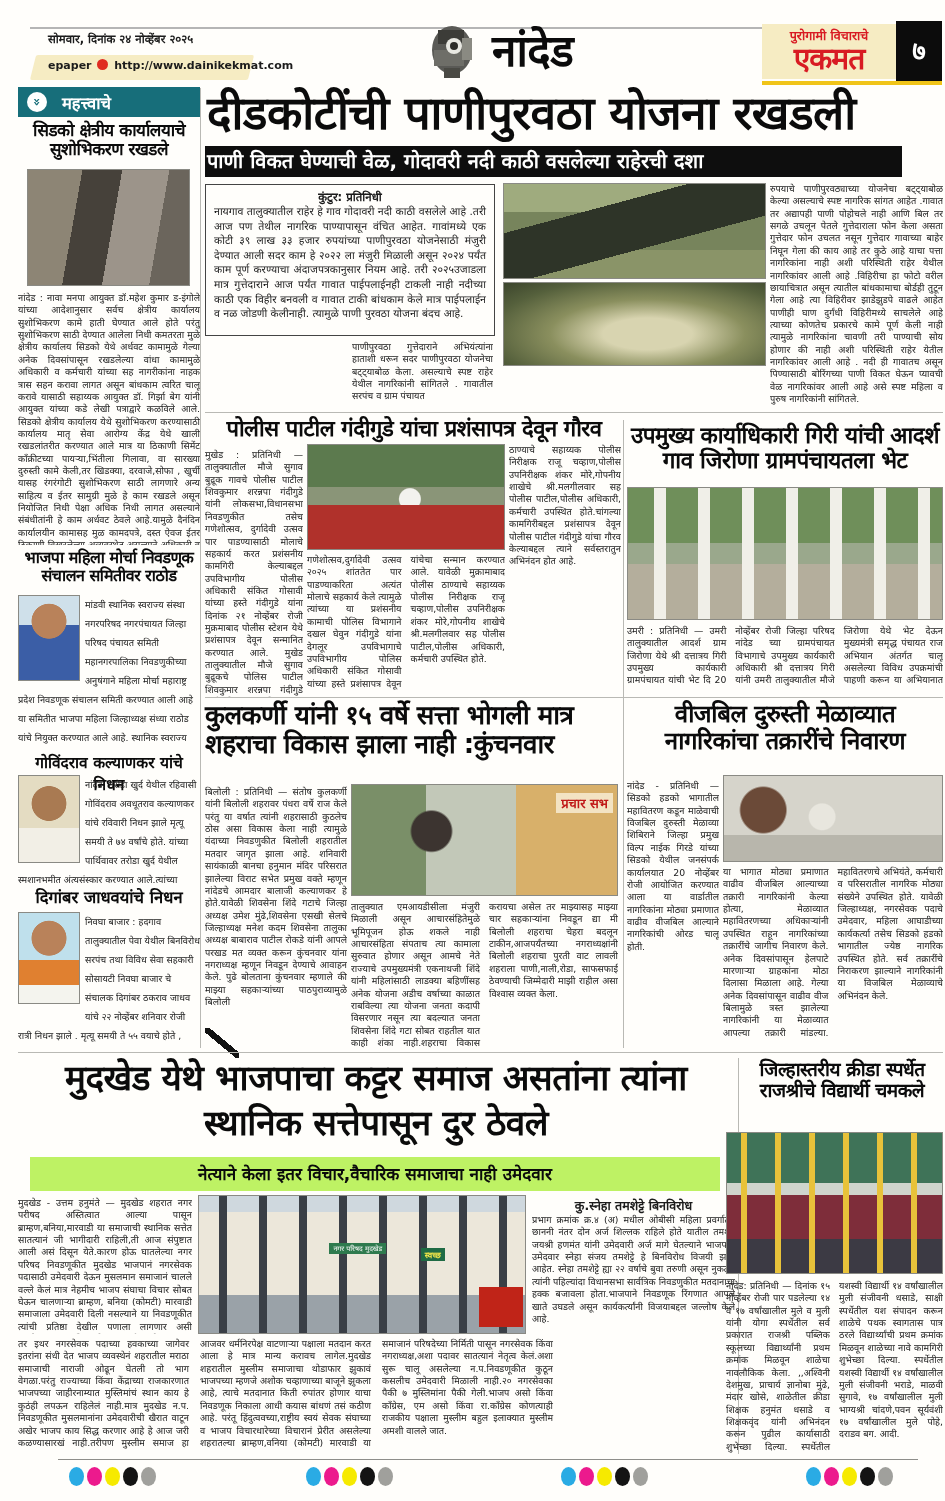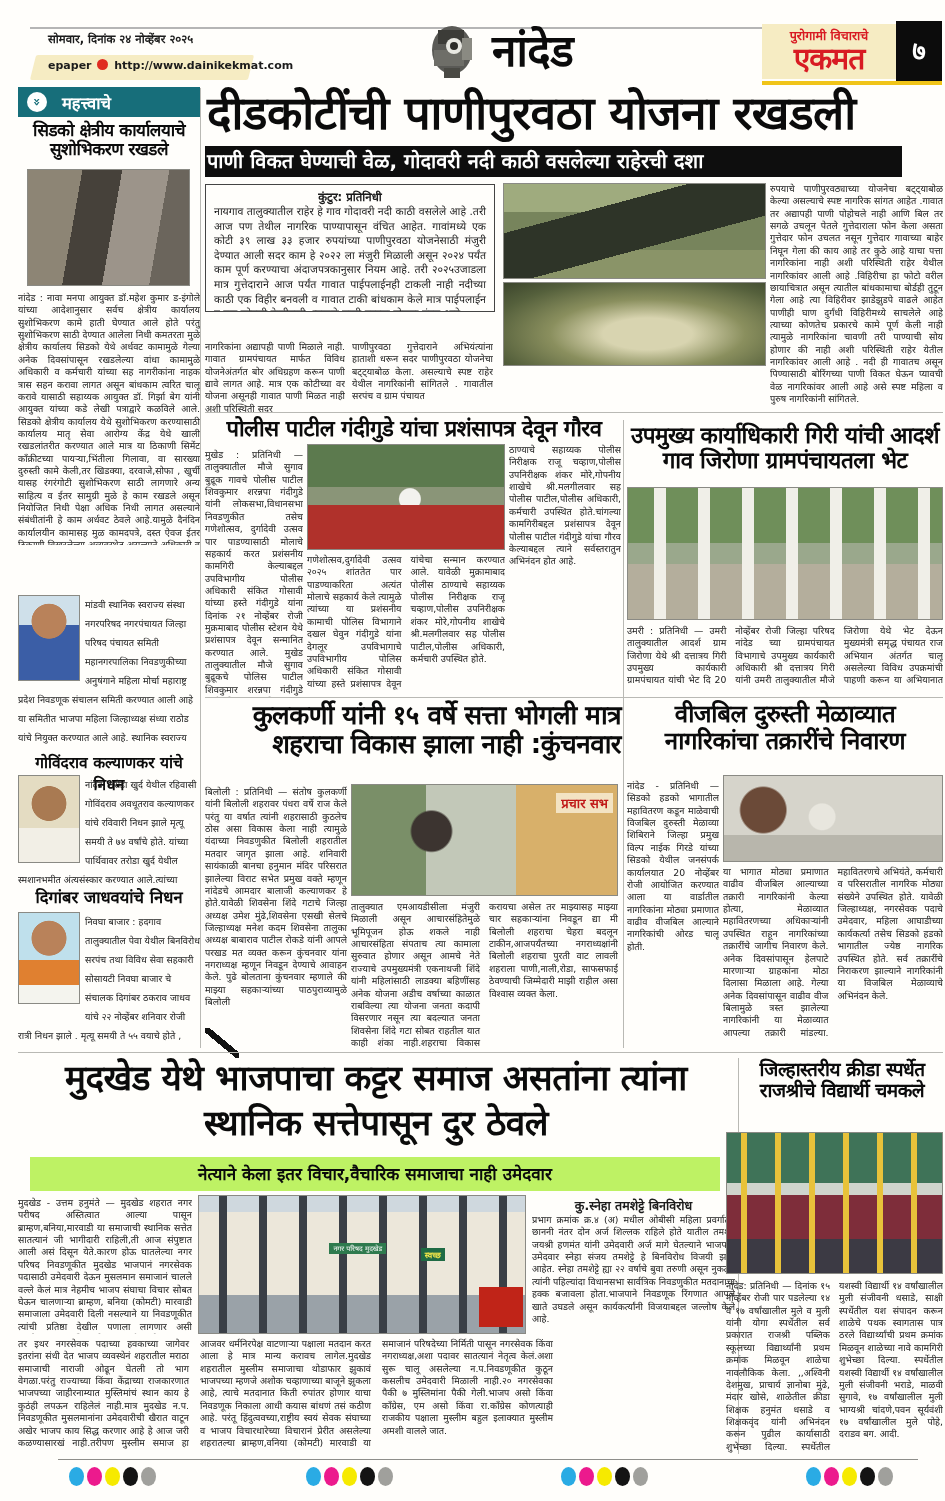--- a/index.html
+++ b/index.html
@@ -64,20 +64,21 @@
   <div class="abs" style="left:18px;top:87px;width:182px;height:30px;background:#176e7a;">
     <span style="position:absolute;left:9px;top:5px;width:20px;height:20px;background:#fff;border-radius:50%;color:#176e7a;font-weight:900;font-size:13px;text-align:center;line-height:19px;transform:rotate(90deg);">»</span>
     <span style="position:absolute;left:44px;top:4px;color:#fff;font-weight:800;font-size:16.5px;">महत्त्वाचे</span>
   </div>
 
   <div class="abs hl" style="left:20px;top:121px;width:178px;font-size:17px;text-align:center;">सिडको क्षेत्रीय कार्यालयाचे सुशोभिकरण रखडले</div>
   <div class="abs photo" style="left:27px;top:169px;width:163px;height:117px;background:
       linear-gradient(100deg,#8d8575 0 30%,#46413a 30% 52%,#9c948a 52% 78%,#6b655c 78%);"></div>
   <div class="abs bt" style="left:18px;top:292px;width:182px;height:253px;overflow:hidden;">नांदेड : नावा मनपा आयुक्त डॉ.महेश कुमार ड-इंगोले यांच्या आदेशानुसार सर्वच क्षेत्रीय कार्यालय सुशोभिकरण कामे हाती घेण्यात आले होते परंतु सुशोभिकरण साठी देण्यात आलेला निधी कमतरता मुळे क्षेत्रीय कार्यालय सिडको येथे अर्धवट कामामुळे गेल्या अनेक दिवसांपासून रखडलेल्या वांधा कामामुळे अधिकारी व कर्मचारी यांच्या सह नागरीकांना नाहक त्रास सहन करावा लागत असून बांधकाम त्वरित चालू करावे यासाठी सहाय्यक आयुक्त डॉ. गिर्झा बेग यांनी आयुक्त यांच्या कडे लेखी पत्राद्वारे कळविले आले. सिडको क्षेत्रीय कार्यालय येथे सुशोभिकरण करण्यासाठी कार्यालय मातृ सेवा आरोग्य केंद्र येथे खाली रखडलांतरीत करण्यात आले मात्र या ठिकाणी सिमेंट काँक्रीटच्या पायऱ्या,भिंतीला गिलावा, वा सारख्या दुरुस्ती कामे केली,तर खिडक्या, दरवाजे,सोफा , खुर्ची यासह रंगरंगोटी सुशोभिकरण साठी लागणारे अन्य साहित्य व ईतर सामुग्री मुळे हे काम रखडले असून नियोजित निधी पेक्षा अधिक निधी लागत असल्याने संबंधीतांनी हे काम अर्धवट ठेवले आहे.यामुळे दैनंदिन कार्यालयीन कामासह मुळ कामदपत्रे, दस्त ऐवज ईतर ठिकाणी विखुरलेल्या अव्यवस्थेत असल्याने अधिकारी व कर्मचारी यांच्या सह कार्यालयीन कर्मचारी त्रस्त झाले आहेत.या सुशोभिकरण त्वरित करण्यासाठी मनपा आयुक्त यांच्या कडे बांधकाम रखडले असून त्वरीत चालू करावे यासाठी लेखी पत्राद्वारे कळविले आले.</div>
 
+  <div class="abs hl" style="left:18px;top:549px;width:182px;font-size:16px;text-align:center;">भाजपा महिला मोर्चा निवडणूक संचालन समितीवर राठोड</div>
   <div class="abs" style="left:18px;top:593px;width:182px;height:155px;overflow:hidden;">
     <div class="photo sideph" style="width:62px;height:86px;background:
         radial-gradient(circle at 50% 30%,#b9825a 0 26%,transparent 27%),
         linear-gradient(#cfe0ea 0 34%,#3b5ea6 34%);"></div>
     <span class="bt">मांडवी स्थानिक स्वराज्य संस्था नगरपरिषद नगरपंचायत जिल्हा परिषद पंचायत समिती महानगरपालिका निवडणुकीच्या अनुषंगाने महिला मोर्चा महाराष्ट्र प्रदेश निवडणूक संचालन समिती करण्यात आली आहे या समितीत भाजपा महिला जिल्हाध्यक्ष संध्या राठोड यांचे नियुक्त करण्यात आले आहे. स्थानिक स्वराज्य संस्थेच्या निवडणुकीच्या अनुषंगाने भाजपा महिला प्रदेशाध्यक्ष चित्राताई वाघ यांनी महिला महाराष्ट्र प्रदेश निवडणूक संचालन समिती गठित केली असून मराठवाडा विभाग सहप्रमुखपदी संध्या राठोड महिला जिल्हाध्यक्ष उत्तर भाजपा यांचे निवुक्ती करण्यात आले आहे.</span>
   </div>
 
   <div class="abs obit-t" style="left:18px;top:751px;width:182px;text-align:center;">गोविंदराव कल्याणकर यांचे निधन</div>
   <div class="abs" style="left:18px;top:773px;width:182px;height:110px;overflow:hidden;">
     <div class="photo sideph" style="width:62px;height:88px;background:
@@ -90,25 +91,24 @@
   <div class="abs" style="left:18px;top:910px;width:182px;height:132px;overflow:hidden;">
     <div class="photo sideph" style="width:62px;height:92px;background:
         radial-gradient(circle at 50% 28%,#b9825a 0 24%,transparent 25%),
         linear-gradient(#bfe0ec 0 52%,#e08030 52% 80%,#f4f4ee 80%);"></div>
     <span class="bt">निवघा बाजार : हदगाव तालुक्यातील पेवा येथील बिनविरोध सरपंच तथा विविध सेवा सहकारी सोसायटी निवघा बाजार चे संचालक दिगांबर ठकराव जाधव यांचे २२ नोव्हेंबर शनिवार रोजी रात्री निधन झाले . मृत्यू समयी ते ५५ वयाचे होते , त्यांच्या पश्चात पत्नी , दोन मुले , सूना , मुलगी , जावाई असा परिवार आहे.</span>
   </div>
 
   <div class="abs hl" style="left:207px;top:88px;width:736px;font-size:46px;white-space:nowrap;">दीडकोटींची  पाणीपुरवठा योजना रखडली</div>
   <div class="abs" style="left:205px;top:146px;width:697px;height:31px;background:#0e0e0e;color:#fff;font-size:20px;font-weight:800;line-height:31px;padding-left:2px;box-sizing:border-box;white-space:nowrap;overflow:hidden;">पाणी विकत घेण्याची वेळ, गोदावरी नदी काठी वसलेल्या राहेरची दशा</div>
 
-  <div class="abs" style="left:205px;top:184px;width:290px;height:128px;border:1px solid #444;box-sizing:border-box;padding:4px 8px;overflow:hidden;">
+  <div class="abs" style="left:205px;top:184px;width:290px;height:152px;border:1px solid #444;box-sizing:border-box;padding:4px 8px;overflow:hidden;">
     <div class="dl" style="text-align:center;font-size:11.5px;">कुंटुर: प्रतिनिधी</div>
     <div style="font-size:10.6px;line-height:1.38;text-align:justify;">नायगाव तालुक्यातील राहेर हे गाव गोदावरी नदी काठी वसलेले आहे .तरी आज पण तेथील नागरिक पाण्यापासून वंचित आहेत. गावांमध्ये एक कोटी ३९ लाख ३३ हजार रुपयांच्या पाणीपुरवठा योजनेसाठी मंजुरी देण्यात आली सदर काम हे २०२२ ला मंजुरी मिळाली असून २०२४ पर्यंत  काम पूर्ण करण्याचा अंदाजपत्रकानुसार नियम आहे.  तरी २०२५उजाडला मात्र गुत्तेदाराने आज पर्यंत गावात पाईपलाईनही टाकली नाही नदीच्या काठी एक विहीर बनवली व गावात टाकी बांधकाम केले मात्र पाईपलाईन व नळ जोडणी केलीनाही. त्यामुळे पाणी पुरवठा योजना बंदच आहे.</div>
   </div>
-  <div class="abs bt" style="left:205px;top:341px;width:140px;height:84px;overflow:hidden;">नागरिकांना अद्यापही पाणी मिळाले नाही. गावात ग्रामपंचायत मार्फत विविध योजनेअंतर्गत बोर अधिग्रहण करून पाणी द्यावे लागत आहे. मात्र एक कोटीच्या वर योजना असूनही गावात पाणी मिळत नाही अशी परिस्थिती सदर</div>
   <div class="abs bt" style="left:352px;top:341px;width:141px;height:84px;overflow:hidden;">पाणीपुरवठा गुत्तेदाराने अभियंत्यांना हाताशी धरून सदर पाणीपुरवठा योजनेचा बट्ट्याबोळ केला. असल्याचे स्पष्ट राहेर येथील नागरिकांनी सांगितले . गावातील सरपंच व ग्राम पंचायत</div>
 
   <div class="abs photo" style="left:503px;top:183px;width:263px;height:96px;background:
       linear-gradient(165deg,transparent 30%,#2e3428 30% 62%,transparent 62%),
       linear-gradient(#9fab7e 0 30%,#77845c 30% 70%,#8a9468 70%);"></div>
   <div class="abs photo" style="left:503px;top:282px;width:263px;height:84px;background:
       radial-gradient(ellipse at 55% 62%,#d8d4b0 0 22%,#8a8f5e 48%,#55603c 78%,#3c452c);"></div>
 
   <div class="abs bt" style="left:770px;top:183px;width:173px;height:243px;overflow:hidden;">रुपयाचे पाणीपुरवठ्याच्या योजनेचा बट्ट्याबोळ केल्या असल्याचे स्पष्ट नागरिक सांगत आहेत .गावात तर अद्यापही पाणी पोहोचले नाही आणि बिल तर सगळे उचलून पेतले गुत्तेदाराला फोन केला असता गुत्तेदार फोन उचलत नसून गुत्तेदार गावाच्या बाहेर निघून गेला की काय आहे तर कुठे आहे  याचा पत्ता नागरिकांना नाही अशी परिस्थिती राहेर येथील नागरिकांवर आली आहे .विहिरीचा हा फोटो वरील छायाचित्रात असून त्यातील बांधकामाचा बोर्डही तुटून गेला आहे त्या विहिरीवर झाडेझुडपे वाढले आहेत पाणीही घाण दुर्गंधी विहिरीमध्ये साचलेले आहे त्याच्या कोणतेच प्रकारचे कामे पूर्ण केली नाही त्यामुळे नागरिकांना चावणी तरी पाण्याची सोय होणार की नाही अशी परिस्थिती राहेर येतील नागरिकांवर आली आहे . नदी ही गावातच असून पिण्यासाठी बोरिंगच्या पाणी विकत घेऊन प्यावची वेळ नागरिकांवर आली आहे असे स्पष्ट महिला व पुरुष नागरिकांनी सांगितले.</div>
 
@@ -126,21 +126,21 @@
   <div class="abs vline" style="left:623px;top:420px;height:628px;"></div>
 
   <div class="abs hl" style="left:627px;top:423px;width:316px;font-size:22.5px;text-align:center;">उपमुख्य कार्याधिकारी गिरी यांची आदर्श गाव जिरोणा ग्रामपंचायतला भेट</div>
   <div class="abs photo" style="left:627px;top:487px;width:316px;height:133px;background:
       repeating-linear-gradient(90deg,transparent 0 26px,#f0efe8 26px 38px,transparent 38px 44px),
       linear-gradient(#6f8f5a 0 42%,#9aa88c 42% 58%,#b4ae9c 58%);"></div>
   <div class="abs bt cols3" style="left:627px;top:625px;width:316px;height:71px;overflow:hidden;">उमरी : प्रतिनिधी — उमरी तालुक्यातील आदर्श ग्राम जिरोणा येथे श्री दत्तात्रय गिरी उपमुख्य कार्यकारी ग्रामपंचायत यांची भेट दि 20 नोव्हेंबर रोजी जिल्हा परिषद नांदेड च्या ग्रामपंचायत विभागाचे उपमुख्य कार्यकारी अधिकारी श्री दत्तात्रय गिरी यांनी उमरी तालुक्यातील मौजे जिरोणा येथे भेट देऊन मुख्यमंत्री समृद्ध पंचायत राज अभियान अंतर्गत चालू असलेल्या विविध उपक्रमांची पाहणी करून या अभियानात जिल्हा स्तरावर निवड होण्यासाठी आवश्यक त्या बाबींचे काटेकोरपणे नियोजन करून कामे करावे याबाबत सविस्तर मार्गदर्शन ग्रामपंचायतीला केले यावेळी शाळेला भेट देऊन पाहणी केली त्यांच्या शुभहस्ते गावात वृक्षारोपण करण्यात आले यावेळी श्री विश्वनाथ अस्वडवाड गटविकास अधिकारी पंचायत समिती उमरी,राजकुमार दमकोंडवार,सुनिल मोटरवार व राजेश्वर भूरे,विस्तार अधिकारी (पंचायत), ग्रामसेवकांचे तालुका अध्यक्ष जयसंतोष चनसागरे, सरपंच उपसरपंच साईनाथ यगलेवाड,संजय पेंदे ग्रामपंचायत अधिकारी , मुख्याध्यापक , कर्मचारी व ग्रामस्थ उपस्थित होते.</div>
 
   <div class="abs hline" style="left:205px;top:697px;width:738px;"></div>
 
-  <div class="abs hl" style="left:205px;top:701px;width:416px;font-size:26px;text-align:right;">कुलकर्णी यांनी १५ वर्षे सत्ता  भोगली मात्र शहराचा विकास झाला नाही :कुंचनवार</div>
+  <div class="abs hl" style="left:205px;top:701px;width:416px;font-size:26px;text-align:left;">कुलकर्णी यांनी १५ वर्षे सत्ता  भोगली मात्र शहराचा विकास झाला नाही :कुंचनवार</div>
   <div class="abs bt" style="left:205px;top:786px;width:142px;height:264px;overflow:hidden;">बिलोली : प्रतिनिधी — संतोष कुलकर्णी यांनी बिलोली शहरावर पंधरा वर्षे राज केले परंतु या वर्षात त्यांनी शहरासाठी कुठलेच ठोस असा विकास केला नाही त्यामुळे यंदाच्या निवडणुकीत बिलोली शहरातील मतदार जागृत झाला आहे. शनिवारी सायंकाळी बानचा हनुमान मंदिर परिसरात झालेल्या विराट सभेत प्रमुख वक्ते म्हणून नांदेडचे आमदार बालाजी कल्याणकर हे होते.यावेळी शिवसेना शिंदे गटाचे जिल्हा अध्यक्ष उमेश मुंढे,शिवसेना एसखी सेलचे जिल्हाध्यक्ष मनेश कदम शिवसेना तालुका अध्यक्ष बाबाराव पाटील रोकडे यांनी आपले परखड मत व्यक्त करून कुंचनवार यांना नगराध्यक्ष म्हणून निवडून देण्याचे आवाहन केले. पुढे बोलताना कुंचनवार म्हणाले की माझ्या सहकाऱ्यांच्या पाठपुराव्यामुळे बिलोली</div>
   <div class="abs photo" style="left:351px;top:784px;width:267px;height:112px;background:
       radial-gradient(circle at 30% 42%,#3c3430 0 10%,transparent 11%),
       linear-gradient(90deg,#7a8f68 0 28%,#c2c8b8 28% 62%,#d8b06a 62%);">
     <span style="position:absolute;right:4px;top:8px;background:#f3e3c3;color:#c01818;font-weight:900;font-size:13px;padding:1px 5px;">प्रचार सभ</span>
   </div>
   <div class="abs bt cols2" style="left:351px;top:901px;width:267px;height:149px;overflow:hidden;">तालुक्यात एमआयडीसीला मंजुरी मिळाली असून आचारसंहितेमुळे भूमिपूजन होऊ शकले नाही आचारसंहिता संपताच त्या कामाला सुरुवात होणार असून आमचे नेते राज्याचे उपमुख्यमंत्री एकनाथजी शिंदे यांनी महिलांसाठी लाडक्या बहिणींसह अनेक योजना अडीच वर्षाच्या काळात राबविल्या त्या योजना जनता कदापी विसरणार नसून त्या बदल्यात जनता शिवसेना शिंदे गटा सोबत राहतील यात काही शंका नाही.शहराचा विकास करायचा असेल तर माझ्यासह माझ्या चार सहकाऱ्यांना निवडून द्या मी बिलोली शहराचा चेहरा बदलून टाकीन,आजपर्यंतच्या नगराध्यक्षांनी बिलोली शहराचा पुरती वाट लावली शहराला पाणी,नाली,रोडा, साफसफाई ठेवण्याची जिम्मेदारी माझी राहील असा विश्वास व्यक्त केला.</div>
   <div class="abs penmark" style="left:205px;top:1028px;"></div>
 
   <div class="abs hl" style="left:627px;top:701px;width:316px;font-size:24px;text-align:center;">वीजबिल दुरुस्ती मेळाव्यात नागरिकांचा तक्रारींचे निवारण</div>

